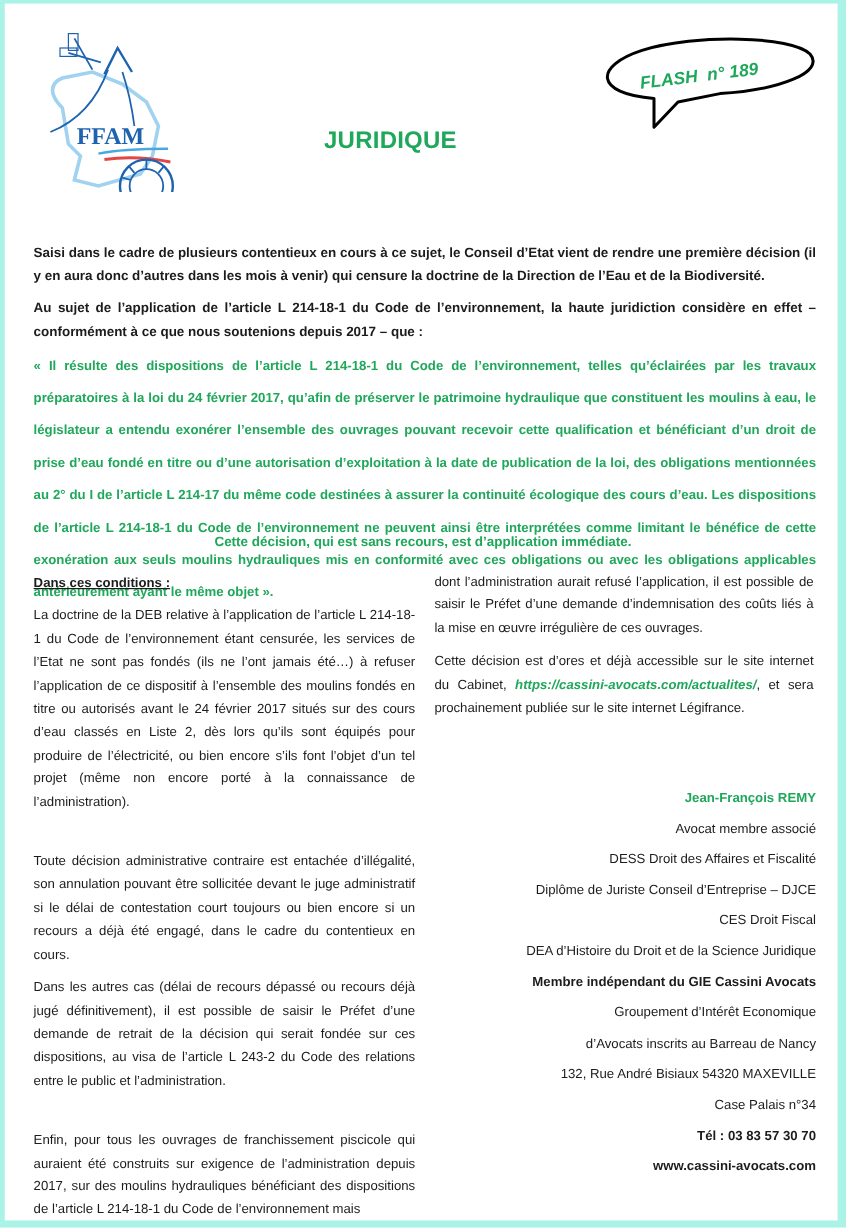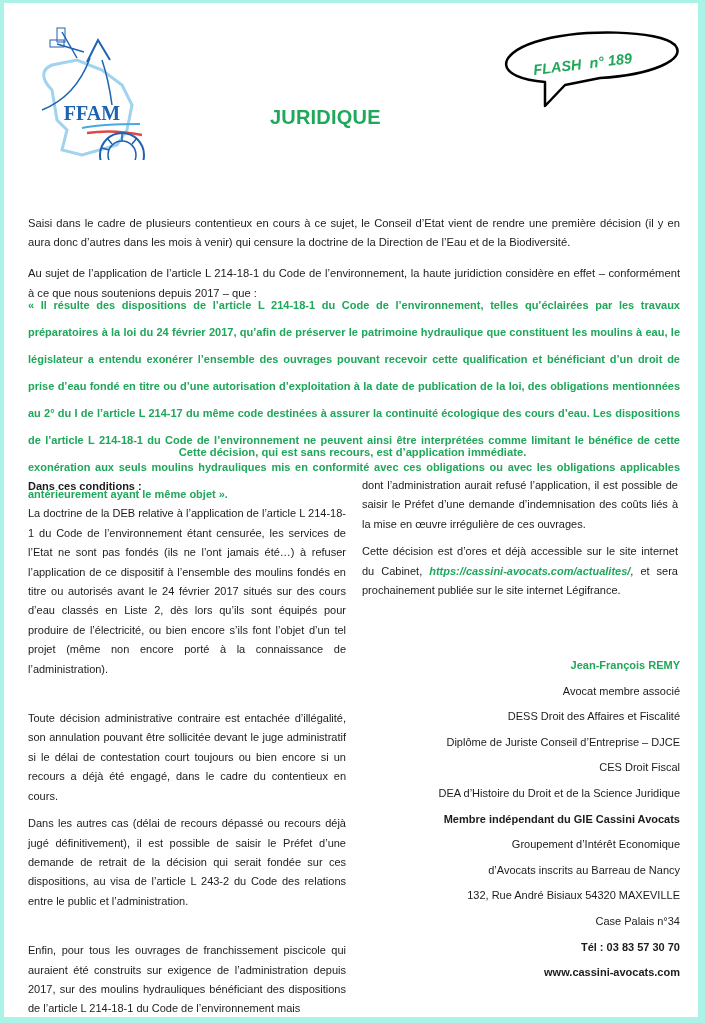--- a/index.html
+++ b/index.html
@@ -30,21 +30,21 @@
   .bubble-label {
     position: absolute; left: 533px; top: 56px;
     transform: rotate(-7deg);
     font-size: 14.5px; font-weight: bold; font-style: italic; color: #1fa75a;
     white-space: pre;
   }
   .txt {
     position: absolute; font-size: 11.2px; line-height: 19.2px; text-align: justify;
   }
   .intro { left: 28px; top: 202px; width: 652px; }
-  .intro p { margin: 12px 0 8px 0; }
+  .intro p { margin: 0 0 8px 0; font-weight: bold; }
   .quote {
     position: absolute; left: 28px; top: 292px; width: 652px;
     font-size: 11px; line-height: 27px; text-align: justify;
     color: #1fa75a; font-weight: bold;
   }
   .quote-tag {
     position: absolute; left: 0; top: 446px; width: 705px; text-align: center;
     font-size: 11.2px; font-weight: bold; color: #1fa75a;
   }
   .col-left { left: 28px; top: 477px; width: 318px; font-size: 11px; line-height: 19.4px; }
@@ -91,21 +91,21 @@
 
 <div class="txt intro">
   <p>Saisi dans le cadre de plusieurs contentieux en cours à ce sujet, le Conseil d’Etat vient de rendre une première décision (il y en aura donc d’autres dans les mois à venir) qui censure la doctrine de la Direction de l’Eau et de la Biodiversité.</p>
   <p> Au sujet de l’application de l’article L 214-18-1 du Code de l’environnement, la haute juridiction considère en effet – conformément à ce que nous soutenions depuis 2017 – que :</p>
 </div>
 
 <div class="quote"> « Il résulte des dispositions de l’article L 214-18-1 du Code de l’environnement, telles qu’éclairées par les travaux préparatoires à la loi du 24 février 2017, qu’afin de préserver le patrimoine hydraulique que constituent les moulins à eau, le législateur a entendu exonérer l’ensemble des ouvrages pouvant recevoir cette qualification et bénéficiant d’un droit de prise d’eau fondé en titre ou d’une autorisation  d’exploitation à la date de publication de la loi, des obligations mentionnées au 2° du I de l’article L 214-17 du même code destinées à assurer la continuité écologique des cours d’eau. Les dispositions de l’article L 214-18-1 du Code de l’environnement ne peuvent ainsi être interprétées comme limitant le bénéfice de cette exonération aux seuls moulins hydrauliques mis en conformité avec ces obligations ou avec les obligations applicables antérieurement ayant le même objet ».</div>
 <div class="quote-tag">Cette décision, qui est sans recours, est d’application immédiate.</div>
 
 <div class="txt col-left">
-  <p style="font-weight:bold;">Dans ces conditions :</p>
+  <p style="font-weight:bold;text-decoration:underline;">Dans ces conditions :</p>
   <p> La doctrine de la DEB relative à l’application de l’article L 214-18-1 du Code de l’environnement étant censurée, les services de l’Etat ne sont pas fondés (ils ne l’ont jamais été…) à refuser l’application de ce dispositif à l’ensemble des moulins fondés en titre ou autorisés avant le 24 février 2017 situés sur des cours d’eau classés en Liste 2, dès lors qu’ils sont équipés pour produire de l’électricité, ou bien encore s’ils font l’objet d’un tel projet (même non encore porté à la connaissance de l’administration).</p>
   <div class="gap"></div>
   <p>Toute décision administrative contraire est entachée d’illégalité, son annulation pouvant être sollicitée devant le juge administratif si le délai de contestation court toujours ou bien encore si un recours a déjà été engagé, dans le cadre du contentieux en cours.</p>
   <p>Dans les autres cas (délai de recours dépassé ou recours déjà jugé définitivement), il est possible de saisir le Préfet d’une demande de retrait de la décision qui serait fondée sur ces dispositions, au visa de l’article L 243-2 du Code des relations entre le public et l’administration.</p>
   <div class="gap"></div>
   <p>Enfin, pour tous les ouvrages de franchissement piscicole qui auraient été construits sur exigence de l’administration depuis 2017, sur des moulins hydrauliques bénéficiant des dispositions de l’article L 214-18-1 du Code de l’environnement mais</p>
 </div>
 
 <div class="txt col-right">
   <p>dont l’administration aurait refusé l’application, il est possible de saisir le Préfet d’une demande d’indemnisation des coûts liés à la mise en œuvre irrégulière de ces ouvrages.</p>

